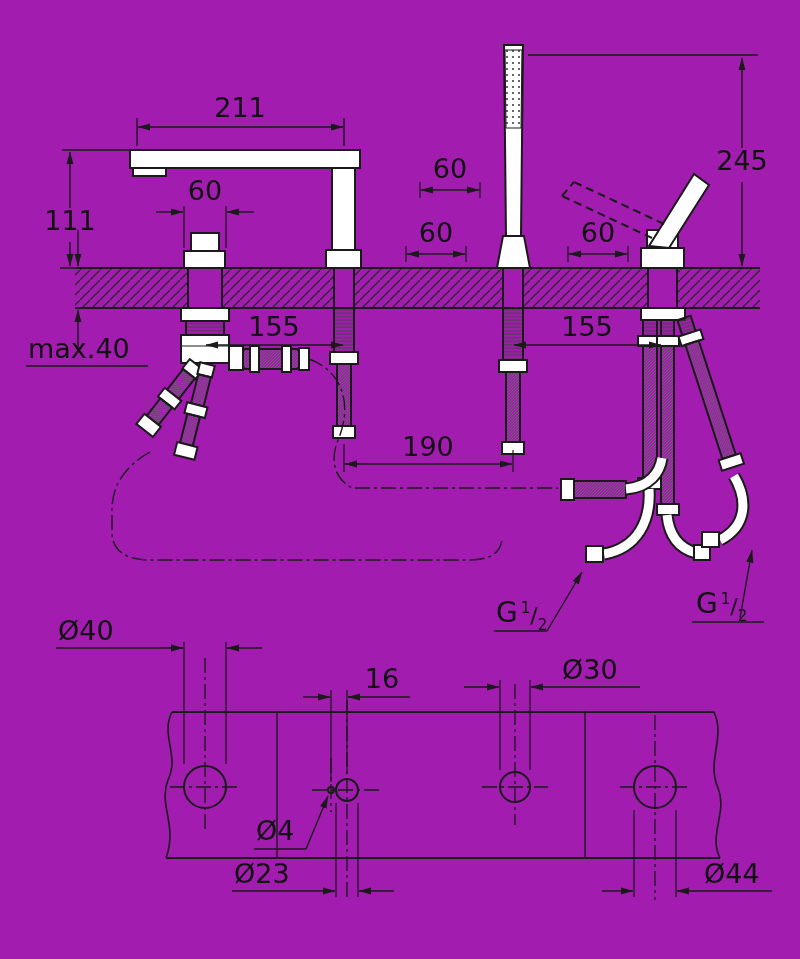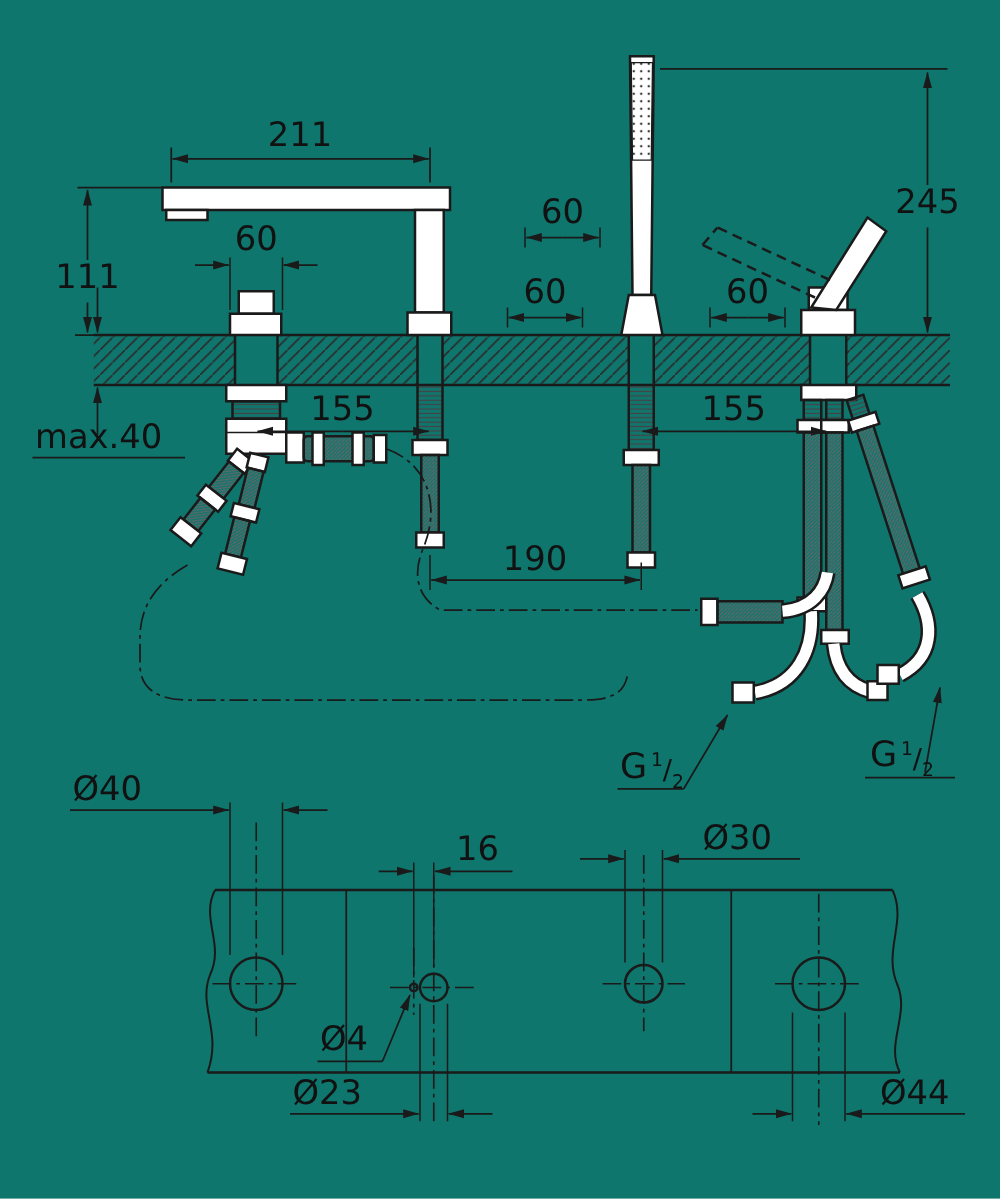--- a/index.html
+++ b/index.html
@@ -1,16 +1,16 @@
 <!DOCTYPE html>
 <html><head>
 <meta charset="utf-8">
 <style>
   html,body{margin:0;padding:0;background:#ffffff;}
-  .page{width:800px;height:959px;background:#0f766e;position:relative;font-family:"DejaVu Sans",sans-serif;}
+  .page{width:800px;height:959px;background:#a21caf;position:relative;font-family:"DejaVu Sans",sans-serif;}
   svg{display:block;}
   text{font-family:"DejaVu Sans",sans-serif;fill:#111;stroke:none;}
 </style>
 </head>
 <body>
 
 <div class="page">
 <svg width="800" height="959" viewBox="0 0 800 959">
   <defs>
     <marker id="ar" viewBox="0 0 12 8" refX="11.5" refY="4" markerWidth="13" markerHeight="9" orient="auto" markerUnits="userSpaceOnUse">

